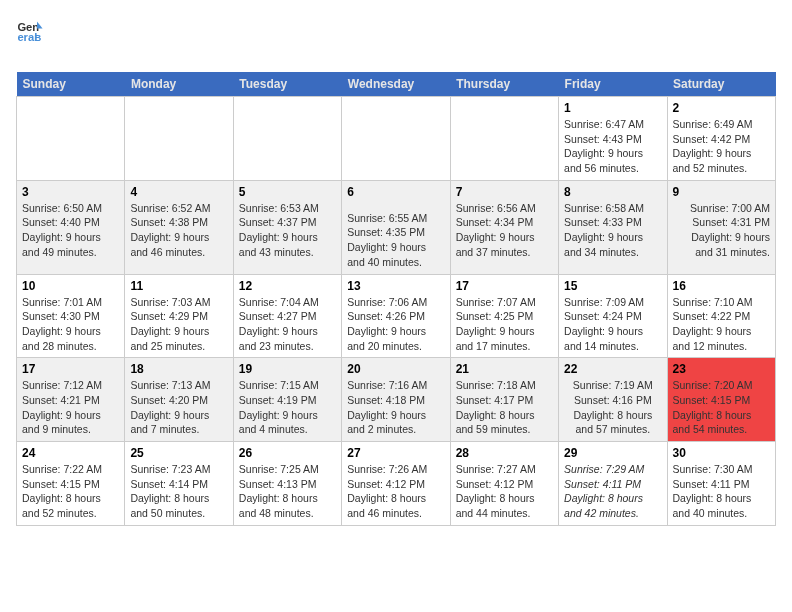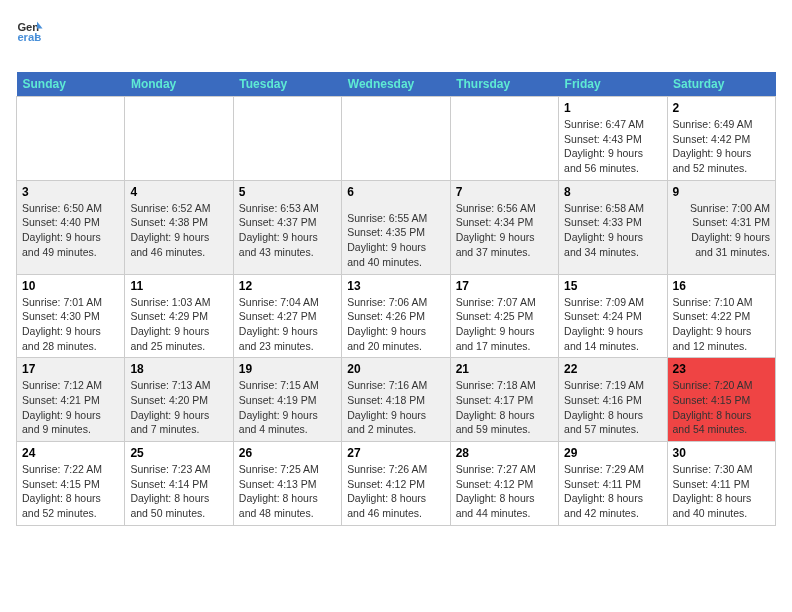--- a/index.html
+++ b/index.html
@@ -46,21 +46,21 @@
       font-size: 15px;
       color: #555;
     }
     .calendar {
       width: 100%;
       border-collapse: collapse;
       font-size: 11px;
     }
     .calendar th {
       background: #3a6bbf;
-      color: #5eead4;
+      color: #e5e5e5;
       text-align: left;
       padding: 5px 6px;
       font-size: 12px;
       font-weight: bold;
     }
     .calendar td {
       border: 1px solid #ccc;
       vertical-align: top;
       padding: 4px 5px;
       width: calc(100%/7);
@@ -190,21 +190,21 @@
       </tr>
       <tr>
         <td>
           <span class="day-num">10</span>
           <div class="day-info" style="white-space: pre-line;">Sunrise: 7:01 AM
 Sunset: 4:30 PM
 Daylight: 9 hours and 28 minutes.</div>
         </td>
         <td>
           <span class="day-num">11</span>
-          <div class="day-info" style="white-space: pre-line;">Sunrise: 1:03 AM
+          <div class="day-info" style="white-space: pre-line;">Sunrise: 7:03 AM
 Sunset: 4:29 PM
 Daylight: 9 hours and 25 minutes.</div>
         </td>
         <td>
           <span class="day-num">12</span>
           <div class="day-info" style="white-space: pre-line;">Sunrise: 7:04 AM
 Sunset: 4:27 PM
 Daylight: 9 hours and 23 minutes.</div>
         </td>
         <td>
@@ -258,21 +258,21 @@
 Daylight: 9 hours and 2 minutes.</div>
         </td>
         <td style="background: rgb(240, 240, 240);">
           <span class="day-num">21</span>
           <div class="day-info" style="white-space: pre-line;">Sunrise: 7:18 AM
 Sunset: 4:17 PM
 Daylight: 8 hours and 59 minutes.</div>
         </td>
         <td style="background: rgb(240, 240, 240);">
           <span class="day-num">22</span>
-          <div class="day-info" style="white-space: pre-line;">Sunrise: 7:19 AM
+          <div class="day-info" style="white-space: pre-line; text-align: center;">Sunrise: 7:19 AM
 Sunset: 4:16 PM
 Daylight: 8 hours and 57 minutes.</div>
         </td>
         <td style="background: #ef4444;">
           <span class="day-num">23</span>
           <div class="day-info" style="white-space: pre-line;">Sunrise: 7:20 AM
 Sunset: 4:15 PM
 Daylight: 8 hours and 54 minutes.</div>
         </td>
       </tr>
@@ -302,21 +302,21 @@
 Daylight: 8 hours and 46 minutes.</div>
         </td>
         <td>
           <span class="day-num">28</span>
           <div class="day-info" style="white-space: pre-line;">Sunrise: 7:27 AM
 Sunset: 4:12 PM
 Daylight: 8 hours and 44 minutes.</div>
         </td>
         <td>
           <span class="day-num">29</span>
-          <div class="day-info" style="white-space: pre-line;">Sunrise: 7:29 AM
+          <div class="day-info" style="white-space: pre-line; font-style: italic;">Sunrise: 7:29 AM
 Sunset: 4:11 PM
 Daylight: 8 hours and 42 minutes.</div>
         </td>
         <td>
           <span class="day-num">30</span>
           <div class="day-info" style="white-space: pre-line;">Sunrise: 7:30 AM
 Sunset: 4:11 PM
 Daylight: 8 hours and 40 minutes.</div>
         </td>
       </tr>

